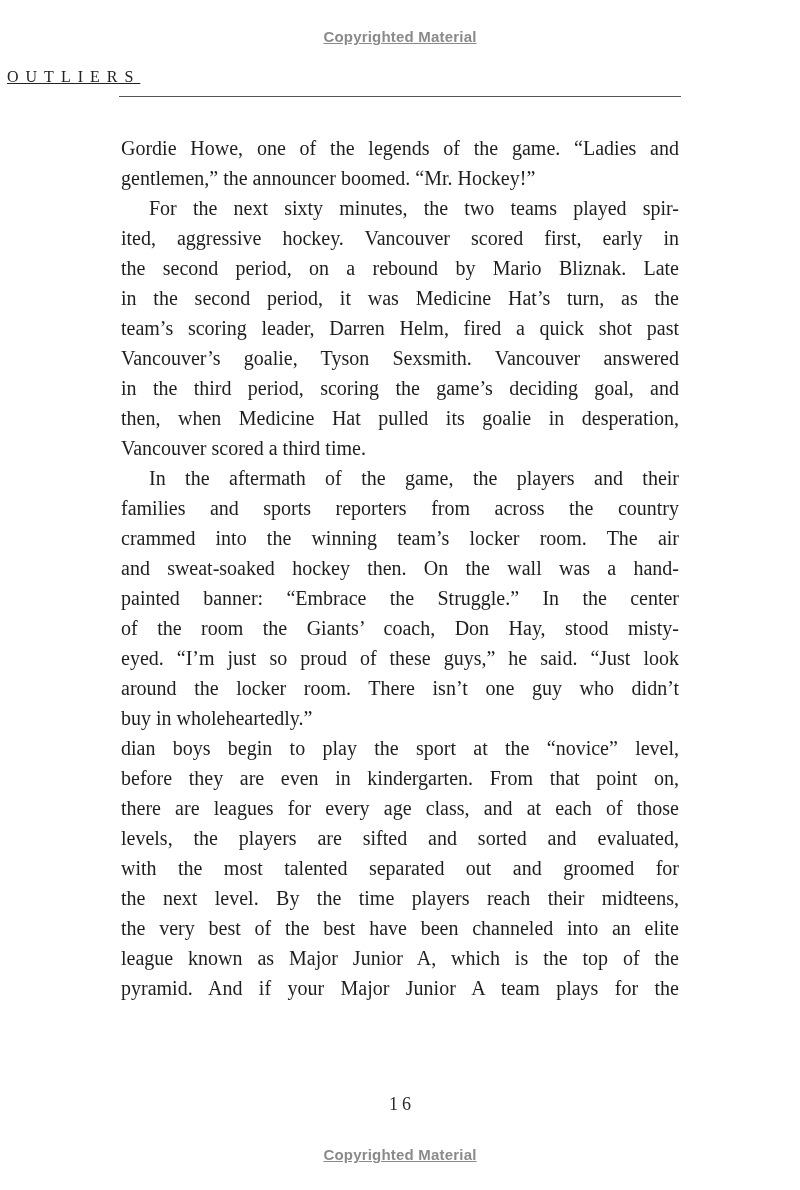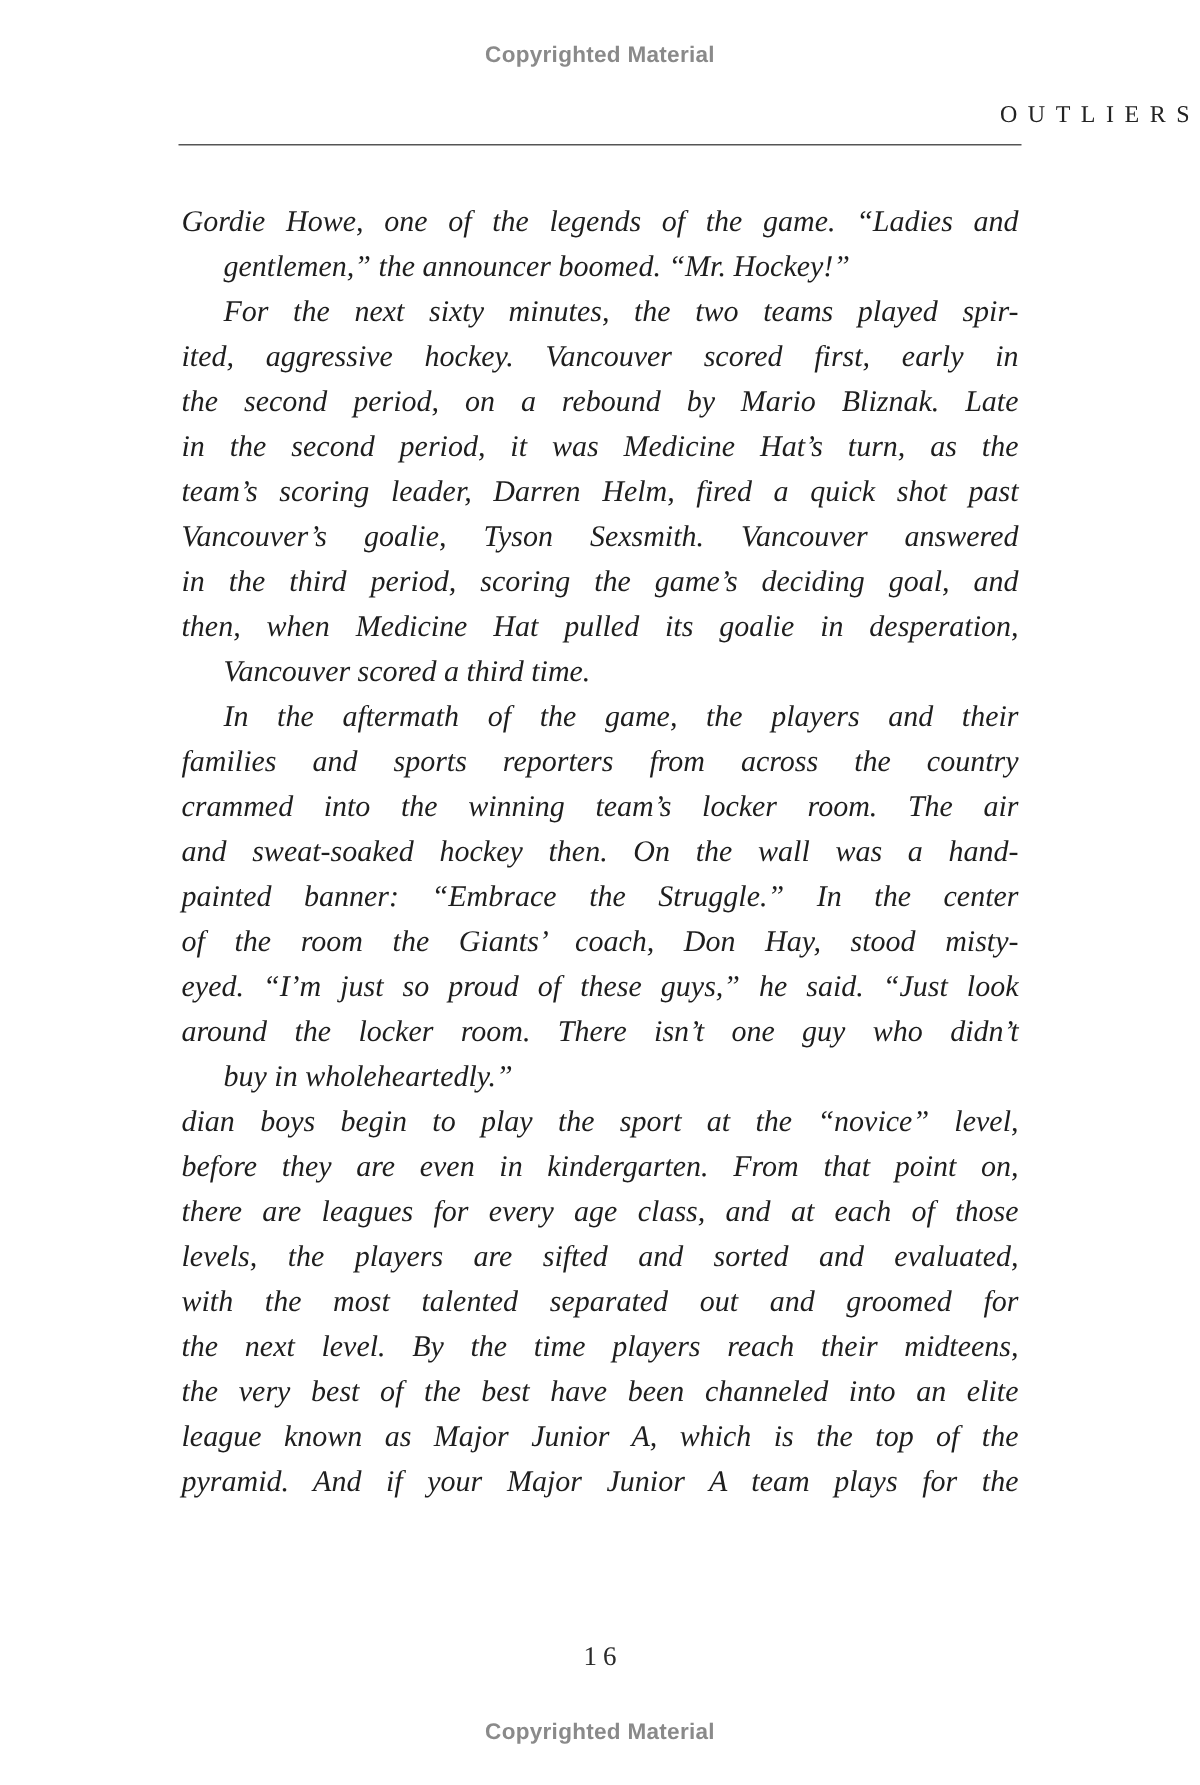--- a/index.html
+++ b/index.html
@@ -19,34 +19,36 @@
   .copyright {
     position: absolute;
     left: 0;
     width: 800px;
     text-align: center;
     font-family: "Liberation Sans", sans-serif;
     font-weight: 700;
     font-size: 15px;
     color: #8a8a8a;
     letter-spacing: 0.2px;
+    text-decoration: underline;
   }
   #copyright-top { top: 28px; }
   #copyright-bottom { top: 1146px; }
   #running-head {
     position: absolute;
     top: 68px;
     left: 0;
     width: 800px;
-    text-align: right;
+    text-align: left;
     font-family: "Liberation Serif", serif;
     font-size: 16px;
     letter-spacing: 7px;
     text-indent: 7px; 
     color: #222222;
+    text-decoration: underline;
   }
   #head-rule {
     position: absolute;
     top: 96px;
     left: 119px;
     width: 562px;
     height: 0;
     border-top: 1px solid #555555;
   }
   #body-text {
@@ -56,25 +58,23 @@
     width: 558px;
   }
   .para { margin: 0; padding: 0; }
   .line {
     height: 30px;
     line-height: 30px;
     font-size: 20px;
     text-align: justify;
     text-align-last: justify;
     color: #1e1e1e;
-    font-style: italic;
   }
   .line.last {
     text-align-last: left;
-    margin-left: 28px;
   }
   .line.indent {
     padding-left: 28px;
   }
   #page-number {
     position: absolute;
     top: 1094px;
     left: 0;
     width: 800px;
     text-align: center;

